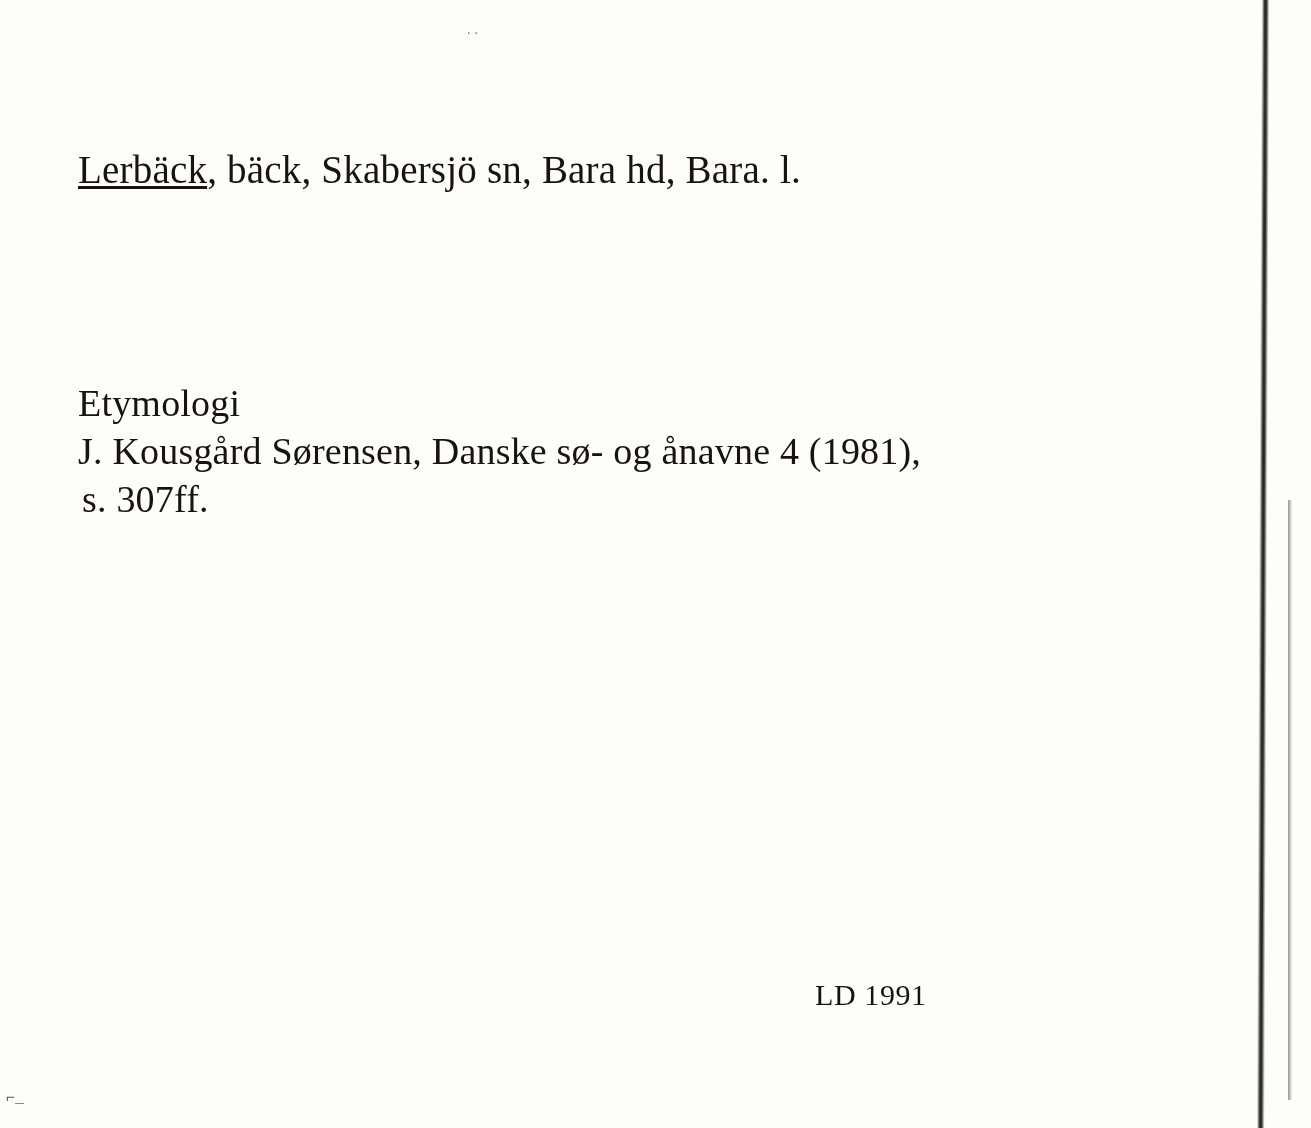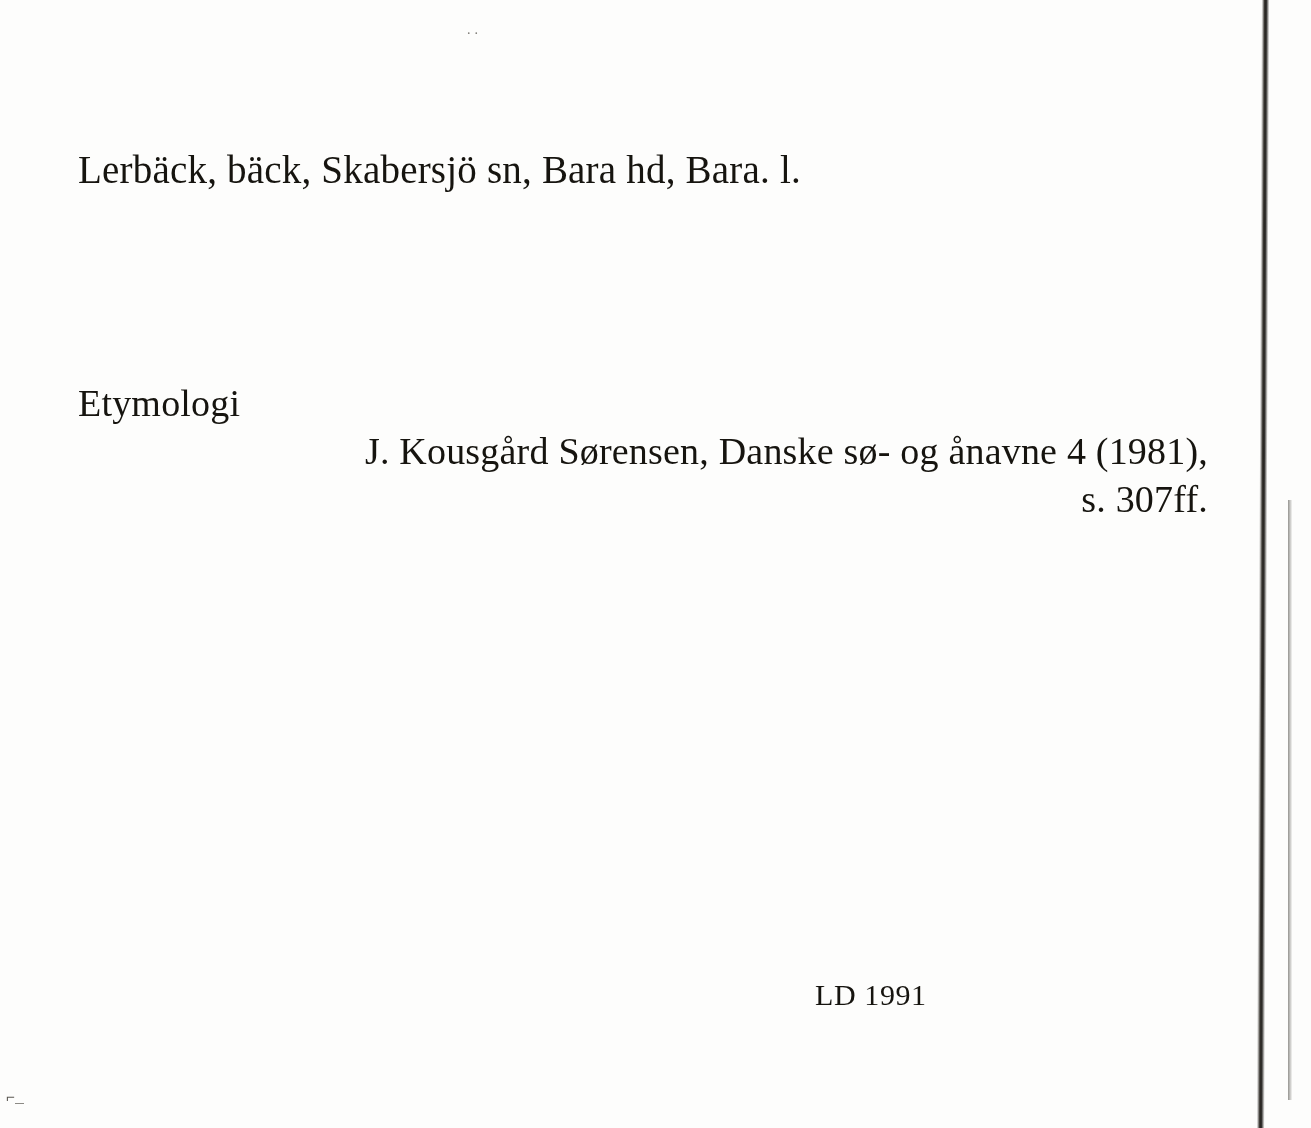--- a/index.html
+++ b/index.html
@@ -78,20 +78,21 @@
     position: absolute;
     left: 78px;
     top: 146px;
     width: 1120px;
     font-size: 39px;
     line-height: 48px;
     white-space: nowrap;
     letter-spacing: 0.2px;
   }
   .headword {
+    text-decoration: underline;
     text-underline-offset: 3px;
     text-decoration-thickness: 3px;
     text-align: right;
   }
 
   
   .etym-block {
     position: absolute;
     left: 78px;
     top: 380px;
@@ -99,26 +100,24 @@
   }
   .etym-label {
     font-size: 38px;
     line-height: 47px;
     letter-spacing: 0.2px;
   }
   .etym-ref {
     font-size: 38px;
     line-height: 48px;
     letter-spacing: 0.2px;
-    text-align: right;
   }
   .etym-ref .line2 {
     display: block;
     padding-left: 4px;
-    margin-left: 29px;
   }
 
   
   .signature {
     position: absolute;
     left: 815px;
     top: 972px;
     font-size: 30px;
     line-height: 46px;
     letter-spacing: 0.6px;

